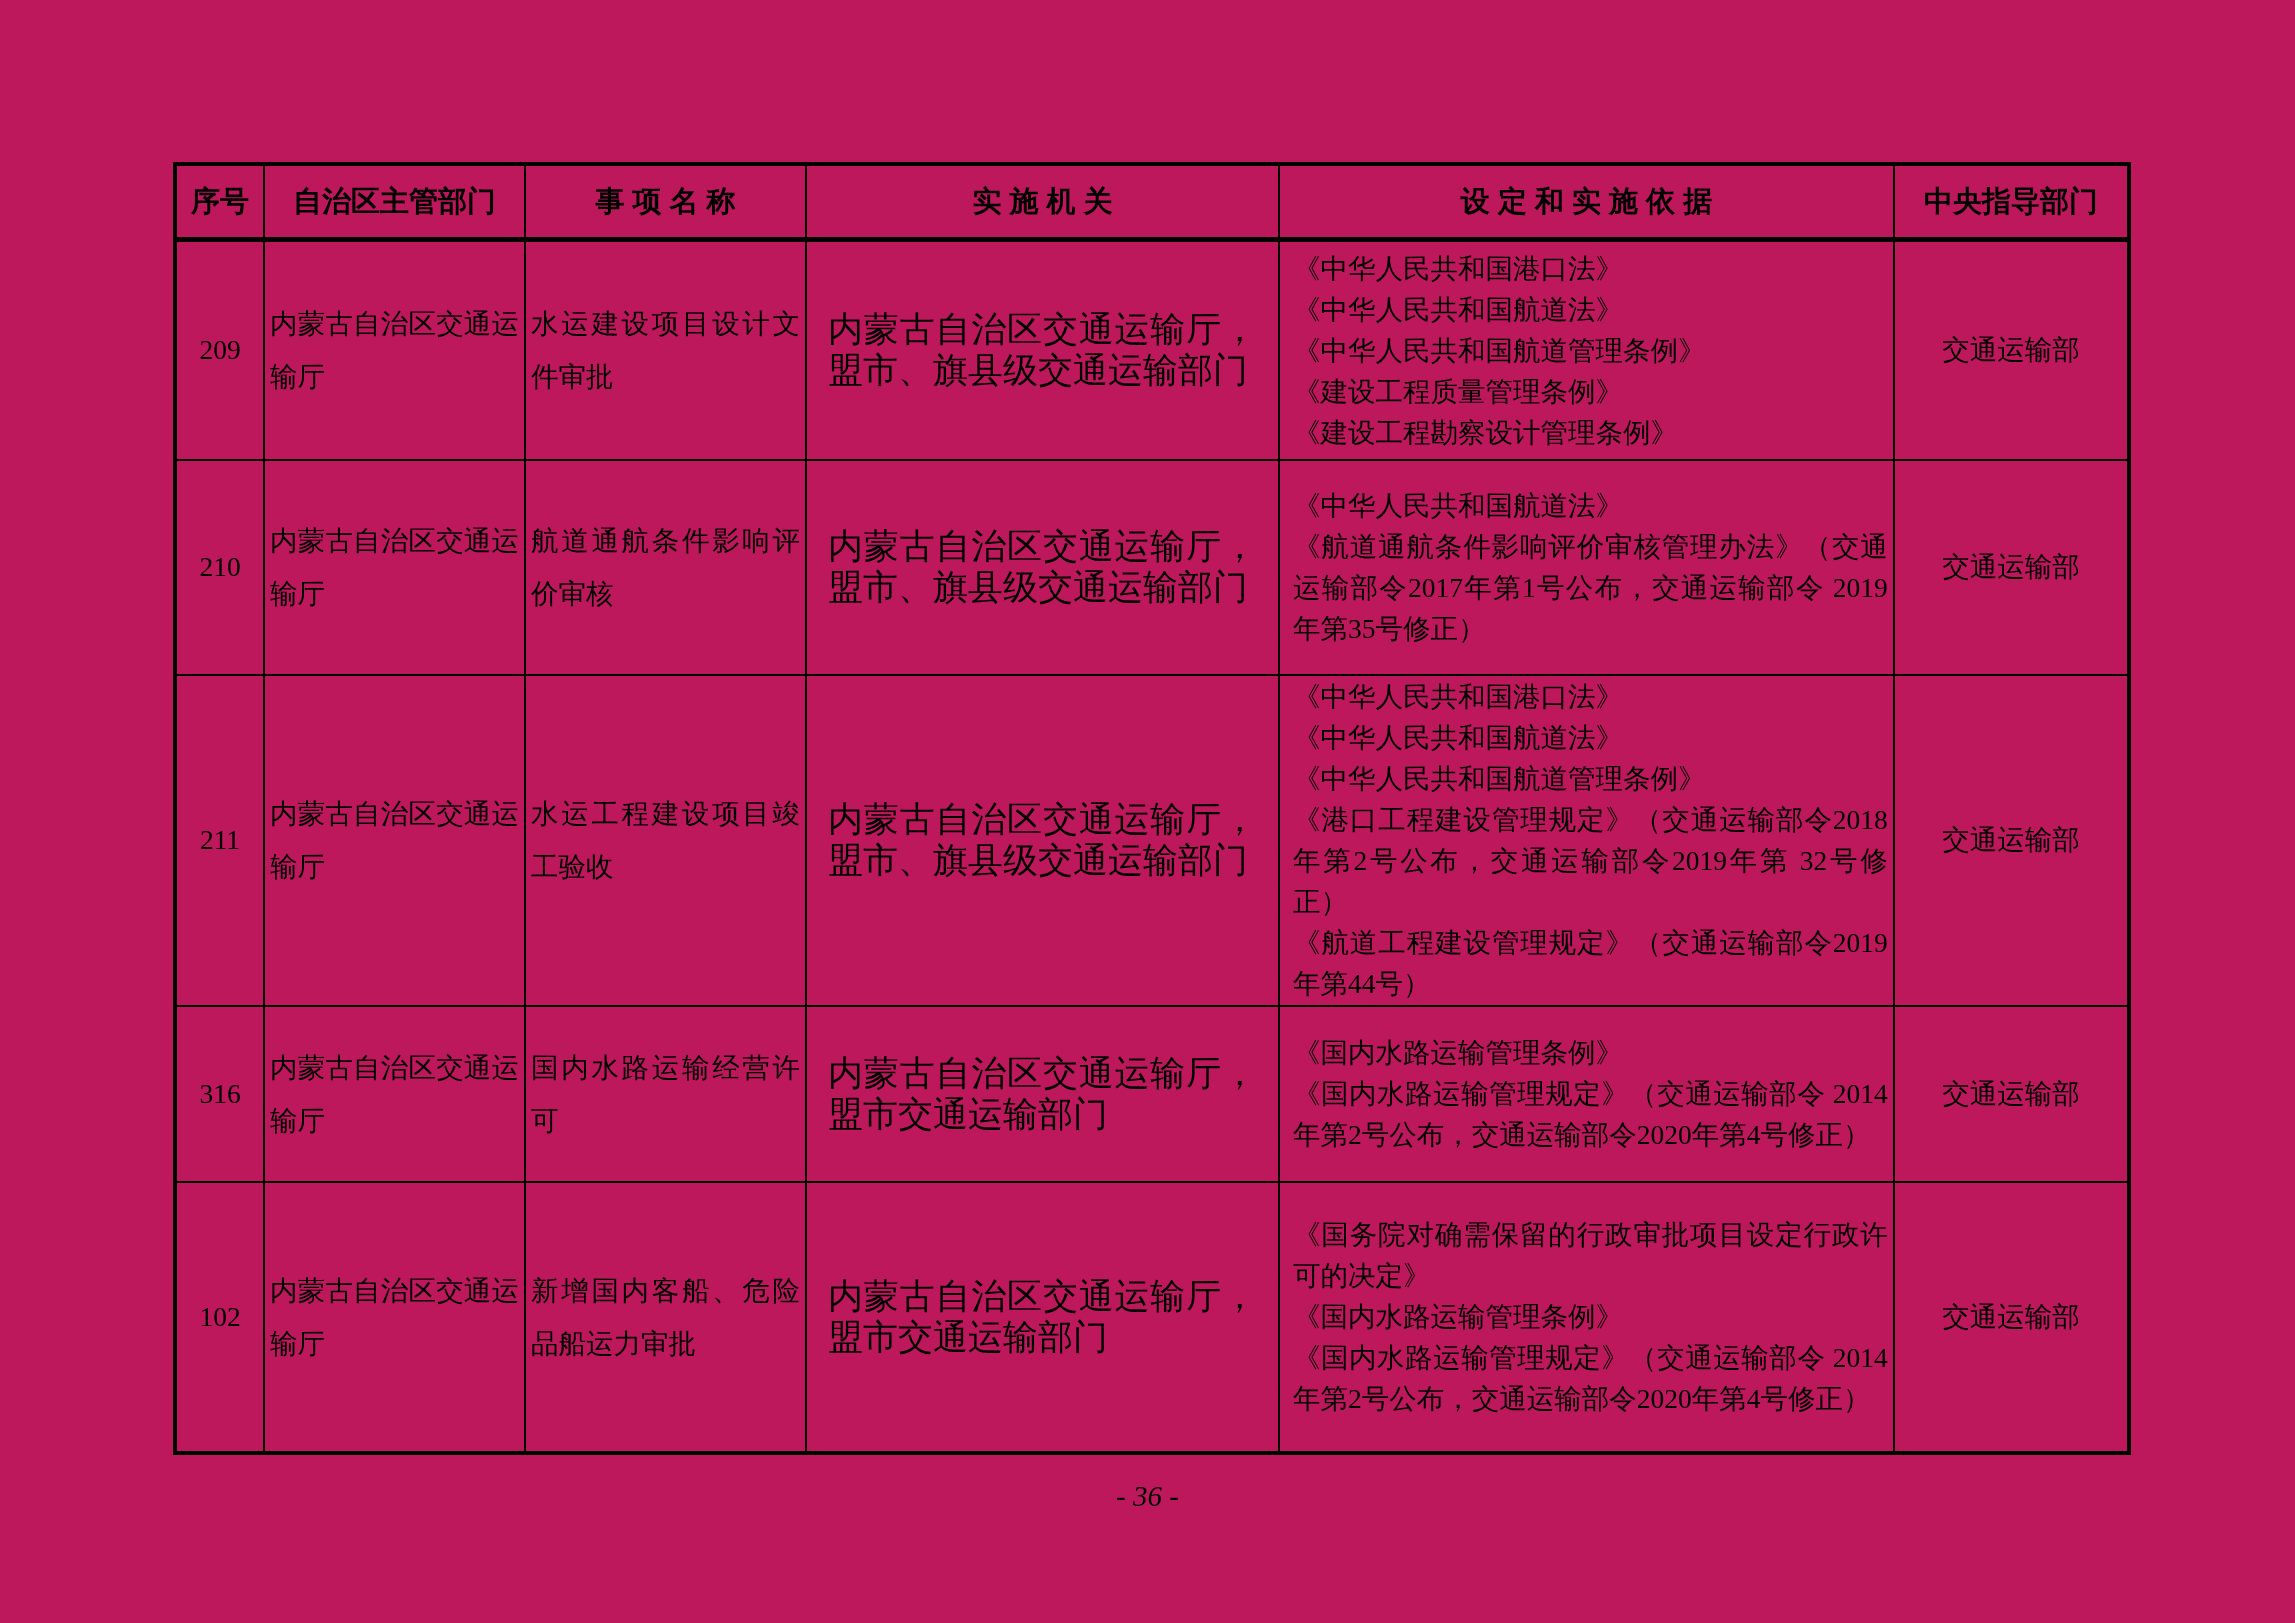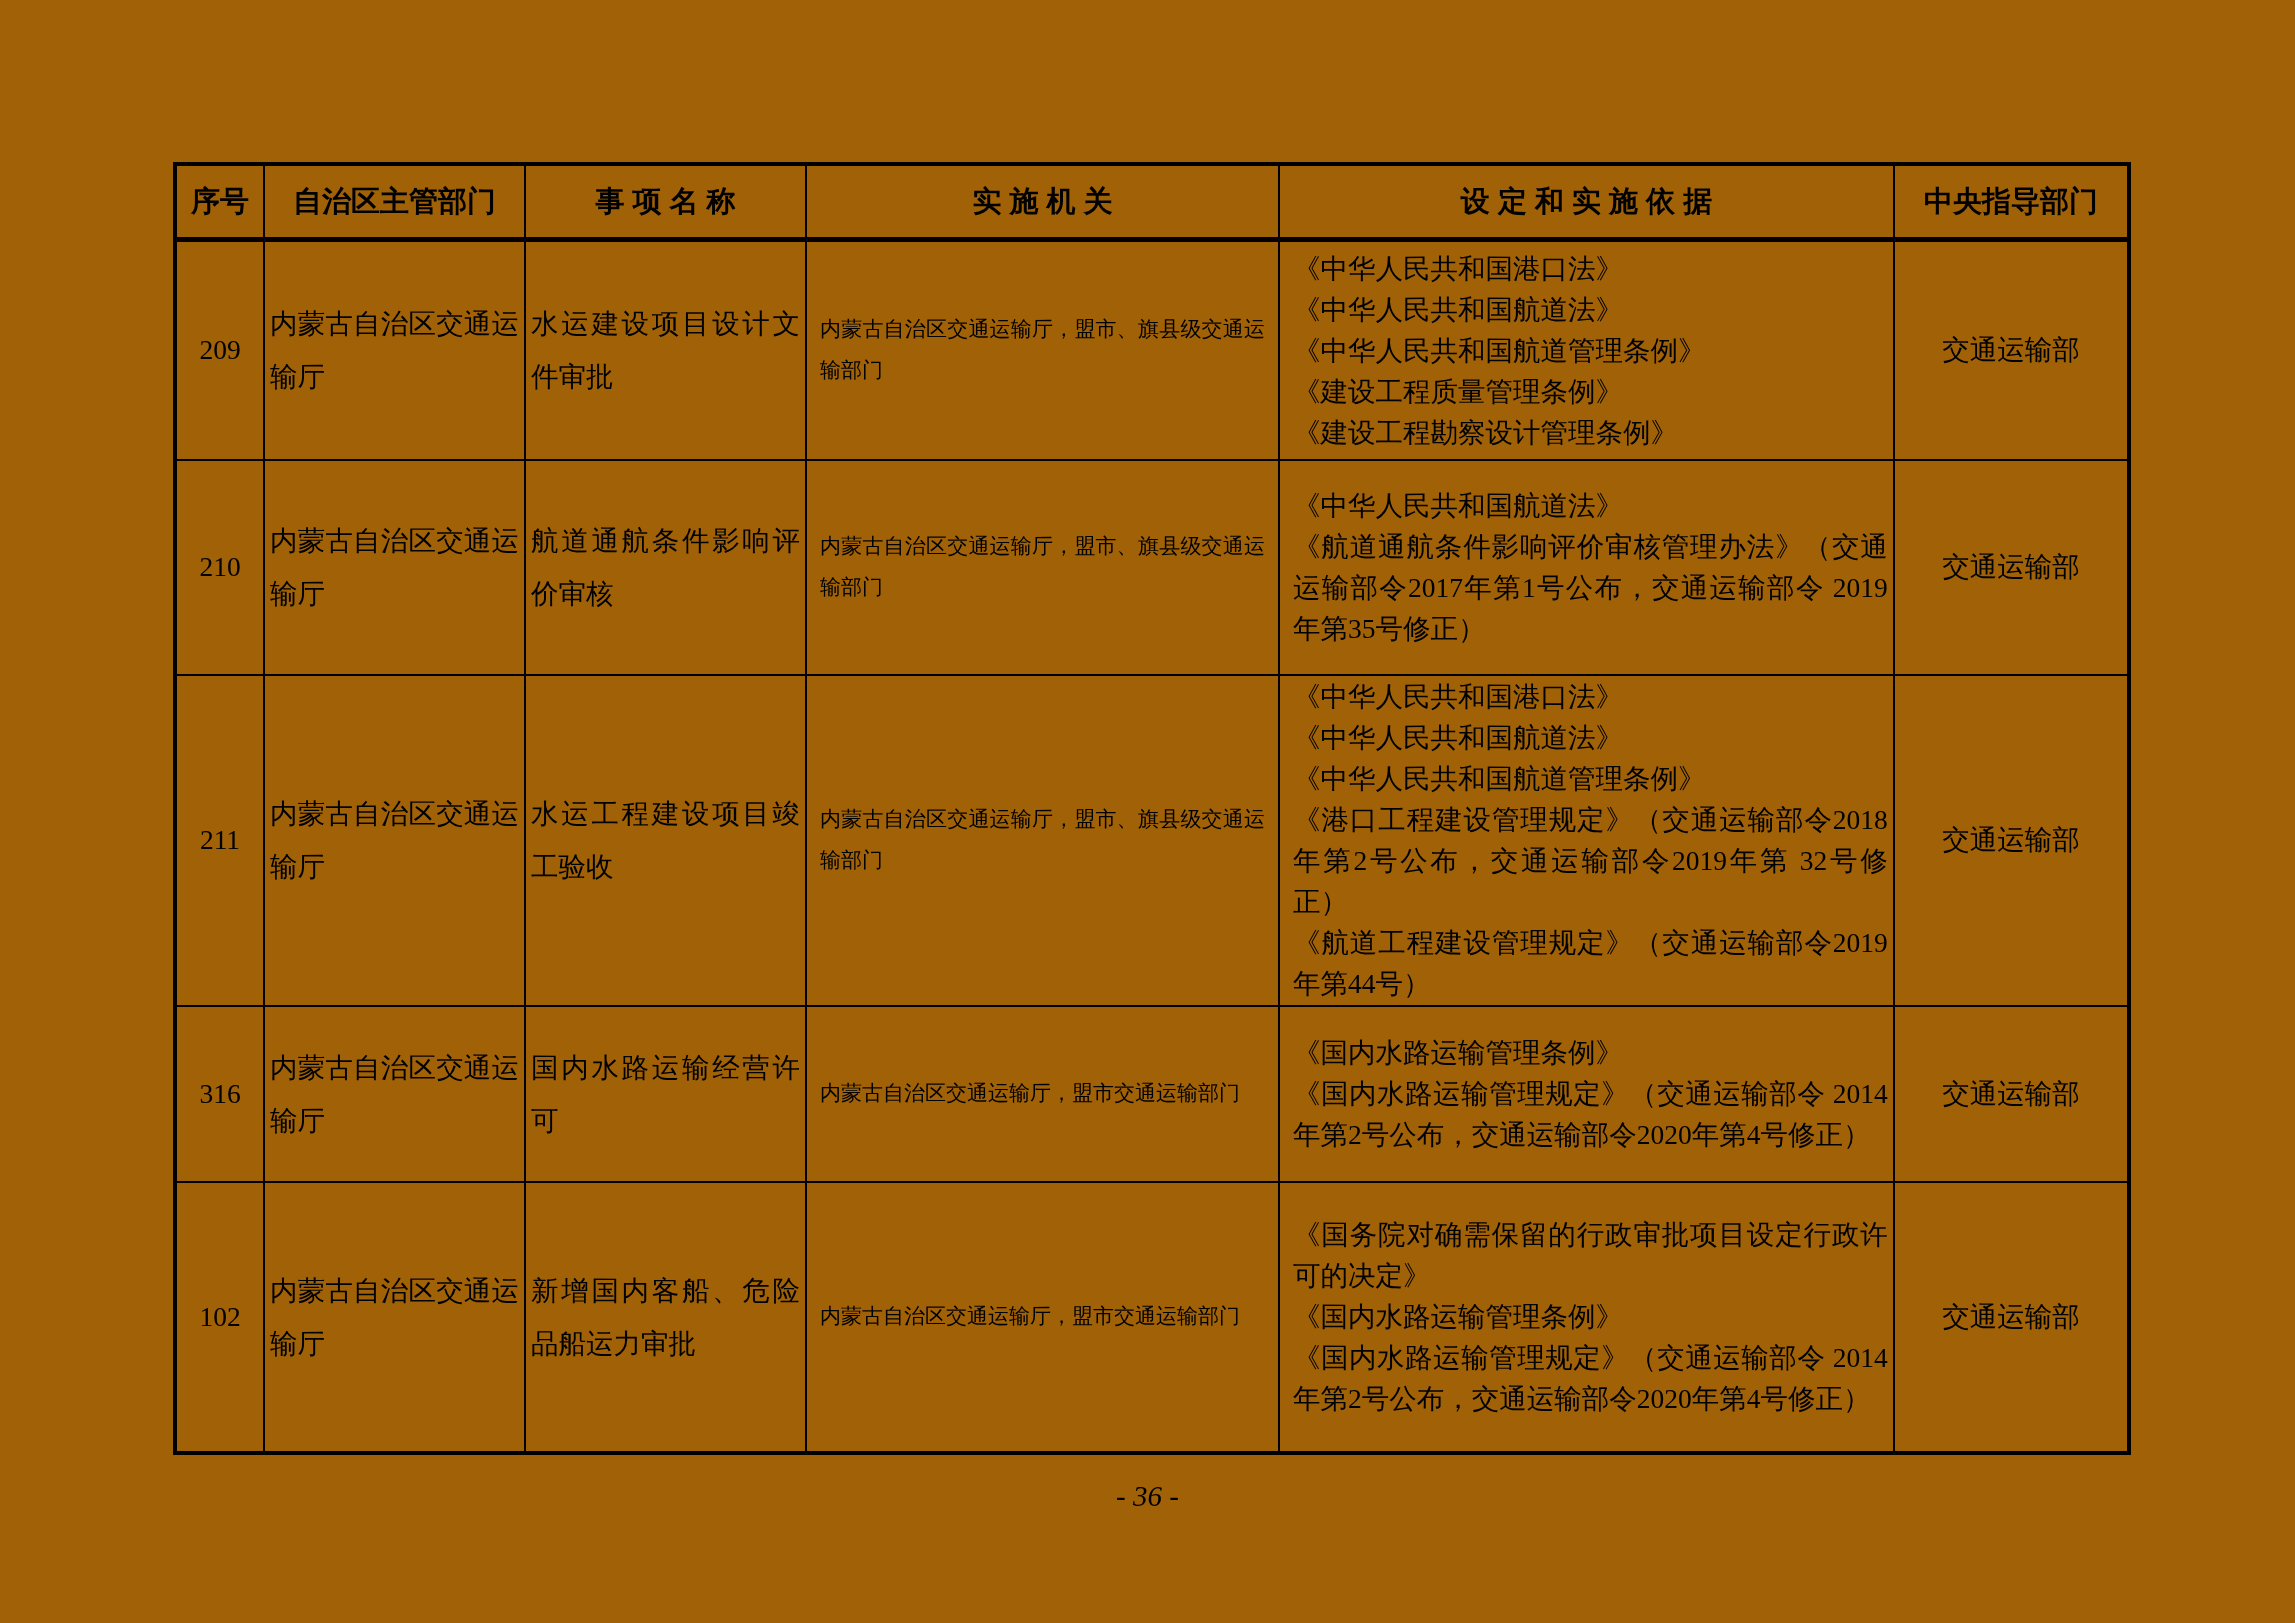--- a/index.html
+++ b/index.html
@@ -10,21 +10,21 @@
   body {
     width: 2295px;
     height: 1623px;
     font-family: "Liberation Serif", "DejaVu Serif", serif;
     color: #000;
   }
   .page {
     position: relative;
     width: 2295px;
     height: 1623px;
-    background: #a16207;
+    background: #be185d;
     overflow: hidden;
   }
   table.approval-table {
     position: absolute;
     left: 173px;
     top: 162px;
     width: 1953px;
     border-collapse: collapse;
     table-layout: fixed;
     border: 4.6px solid #000;
@@ -48,24 +48,24 @@
     text-align: center;
     font-size: 27.5px;
   }
   td.cell-dept, td.cell-item {
     font-size: 27.5px;
     line-height: 53px;
     text-align: justify;
     padding: 0 5px;
   }
   td.cell-agency {
-    font-size: 21px;
+    font-size: 35px;
     line-height: 41px;
     text-align: justify;
-    padding: 0 13px;
+    padding: 0 21px;
   }
   td.cell-basis {
     font-size: 27.5px;
     line-height: 41px;
     padding: 0 5.2px 0 13px;
   }
   td.cell-basis .law-item {
     margin: 0;
     text-align: justify;
   }

